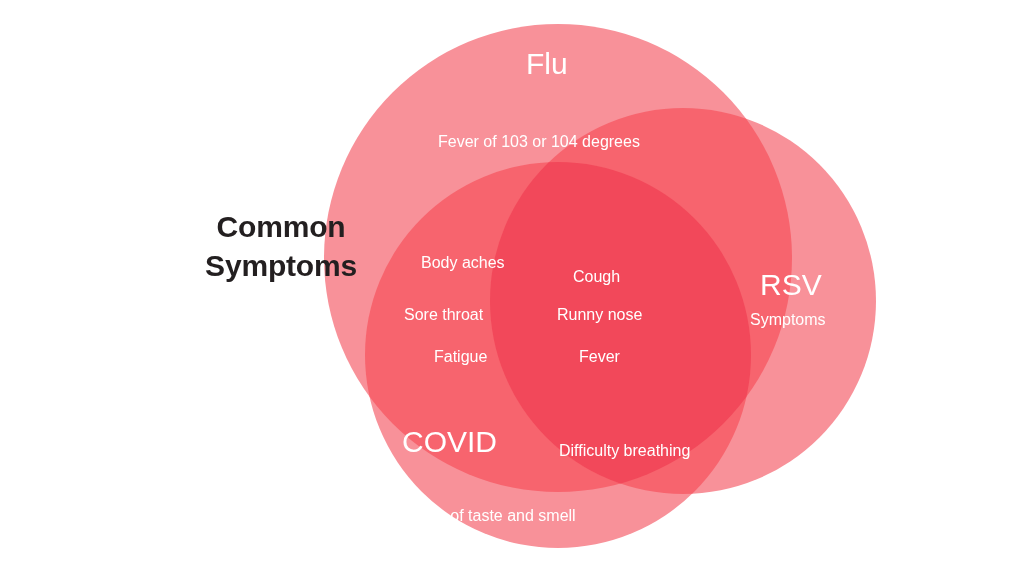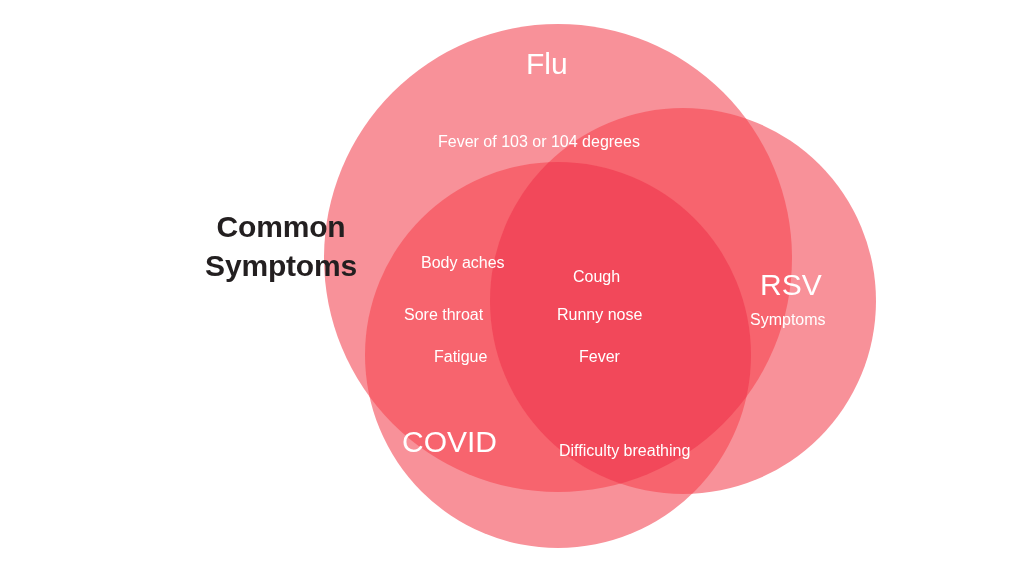--- a/index.html
+++ b/index.html
@@ -125,20 +125,21 @@
   <div class="diagram-title"><span>Common</span><br><span>Symptoms</span></div>
 
   <div class="circle-label" id="label-flu">Flu</div>
   <div class="circle-label" id="label-rsv">RSV</div>
   <div class="circle-label" id="label-covid">COVID</div>
 
   <div class="symptom" id="flu-sym-0">Fever of 103 or 104 degrees</div>
 
   <div class="symptom" id="rsv-sym-0">Symptoms</div>
 
+  <div class="symptom" id="covid-sym-0">Loss of taste and smell</div>
 
   <div class="symptom" id="fc-sym-0">Body aches</div>
   <div class="symptom" id="fc-sym-1">Sore throat</div>
   <div class="symptom" id="fc-sym-2">Fatigue</div>
 
   <div class="symptom" id="all-sym-0">Cough</div>
   <div class="symptom" id="all-sym-1">Runny nose</div>
   <div class="symptom" id="all-sym-2">Fever</div>
 
   <div class="symptom" id="cr-sym-0">Difficulty breathing</div>

